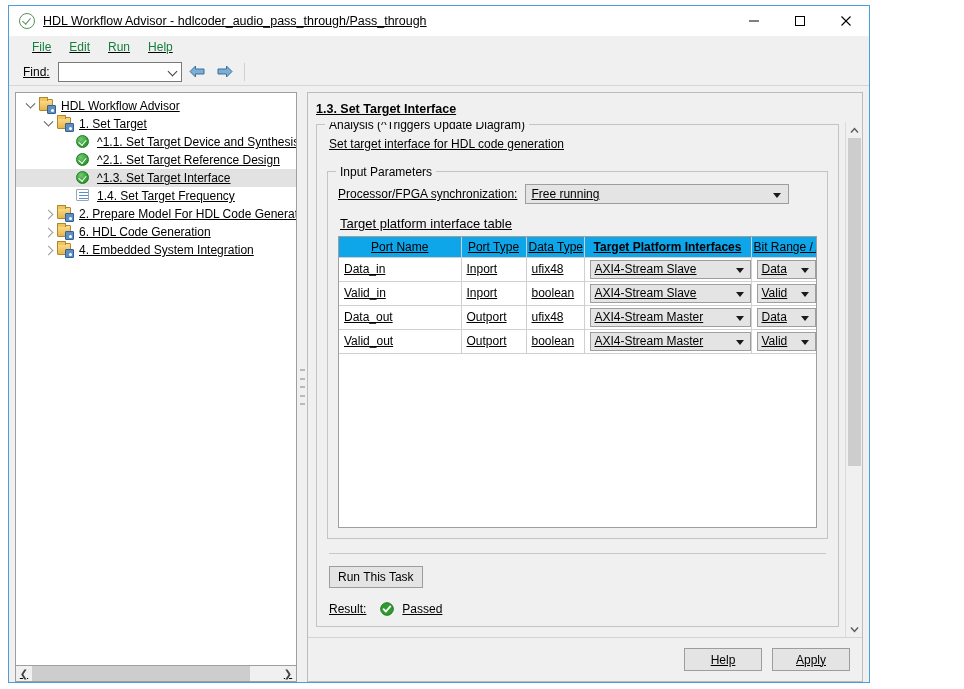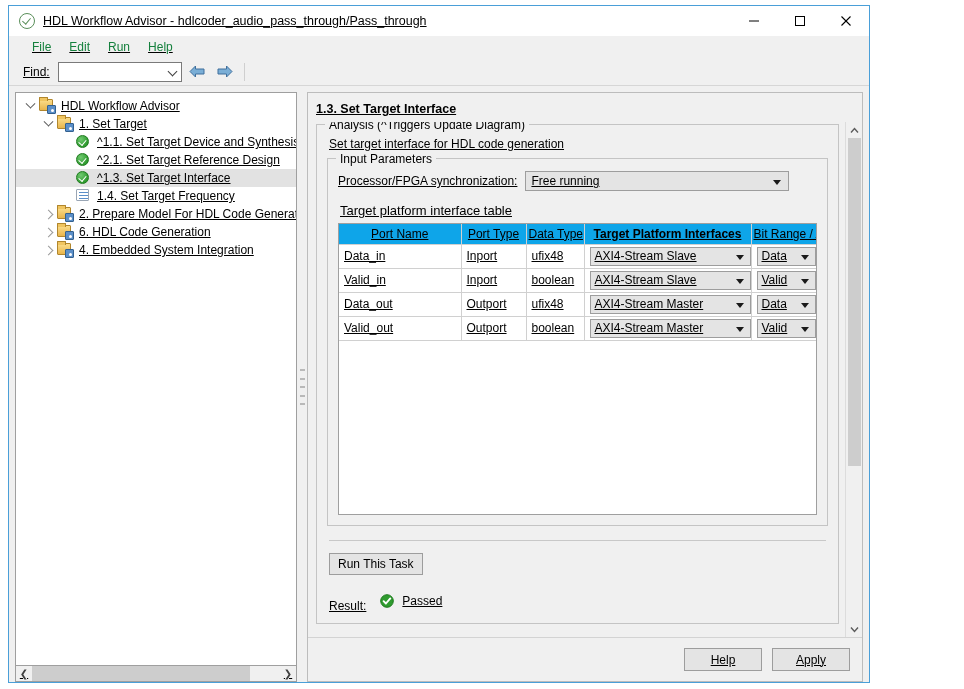--- a/index.html
+++ b/index.html
@@ -305,21 +305,21 @@
     position: relative;
     overflow: hidden;
     padding-left: 8px;
     padding-right: 2px;
   }
 
   
   .group {
     border: 1px solid #c4c4c4;
     position: relative;
-    margin-top: 7px;
+    margin-top: 20px;
   }
   .group > .legend {
     position: absolute;
     top: -7px; left: 8px;
     background: #f0f0f0;
     padding: 0 4px;
     font-size: 12px;
   }
   .group-inner { padding: 12px 10px 10px 10px; }
 
@@ -414,21 +414,21 @@
     font-size: 12px;
     display: inline-flex;
     align-items: center;
   }
   .resultrow {
     display: flex;
     align-items: center;
     margin: 14px 0 0 2px;
     font-size: 12px;
   }
-  .res-label { margin-right: 14px; margin-top: 10px; }
+  .res-label { margin-right: 14px; }
   .res-icon {
     width: 14px; height: 14px;
     position: relative;
     margin-right: 8px;
     flex: 0 0 auto;
   }
 
   
   .vscroll {
     width: 17px;

